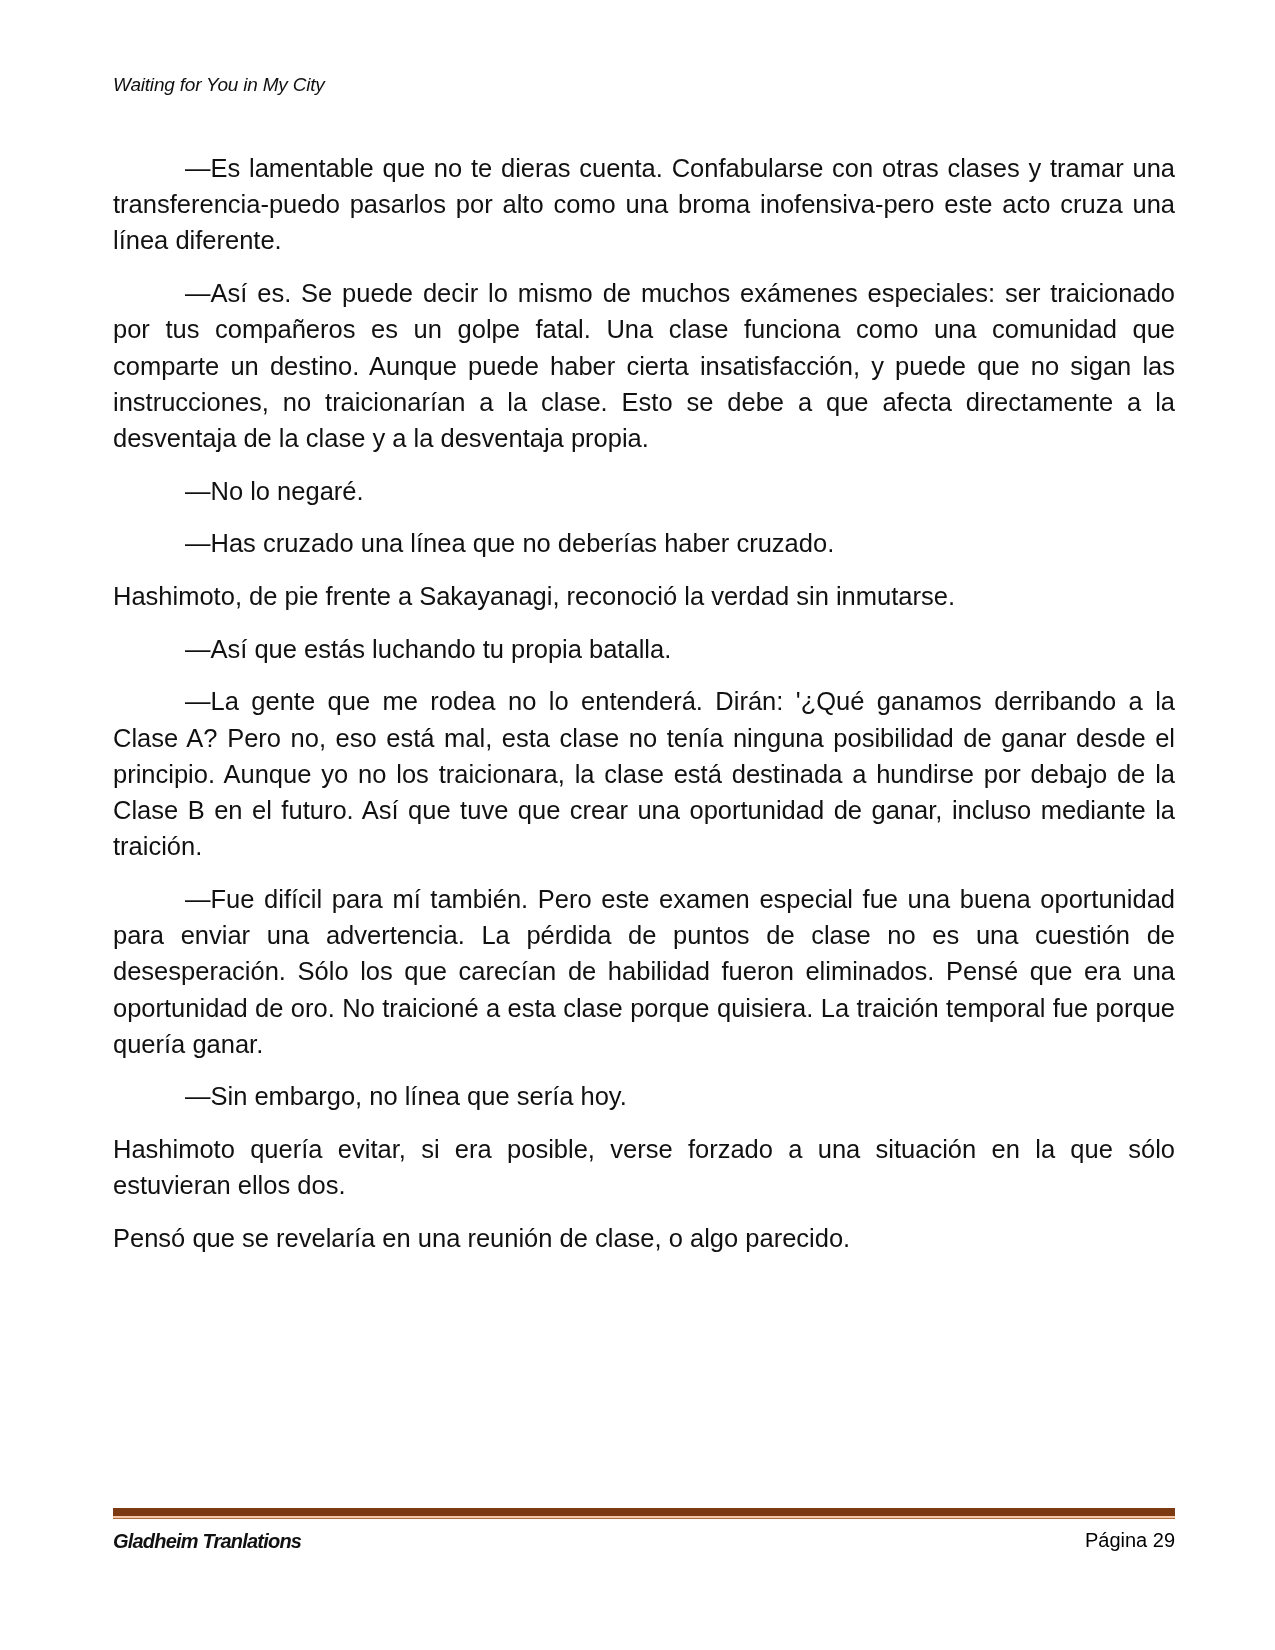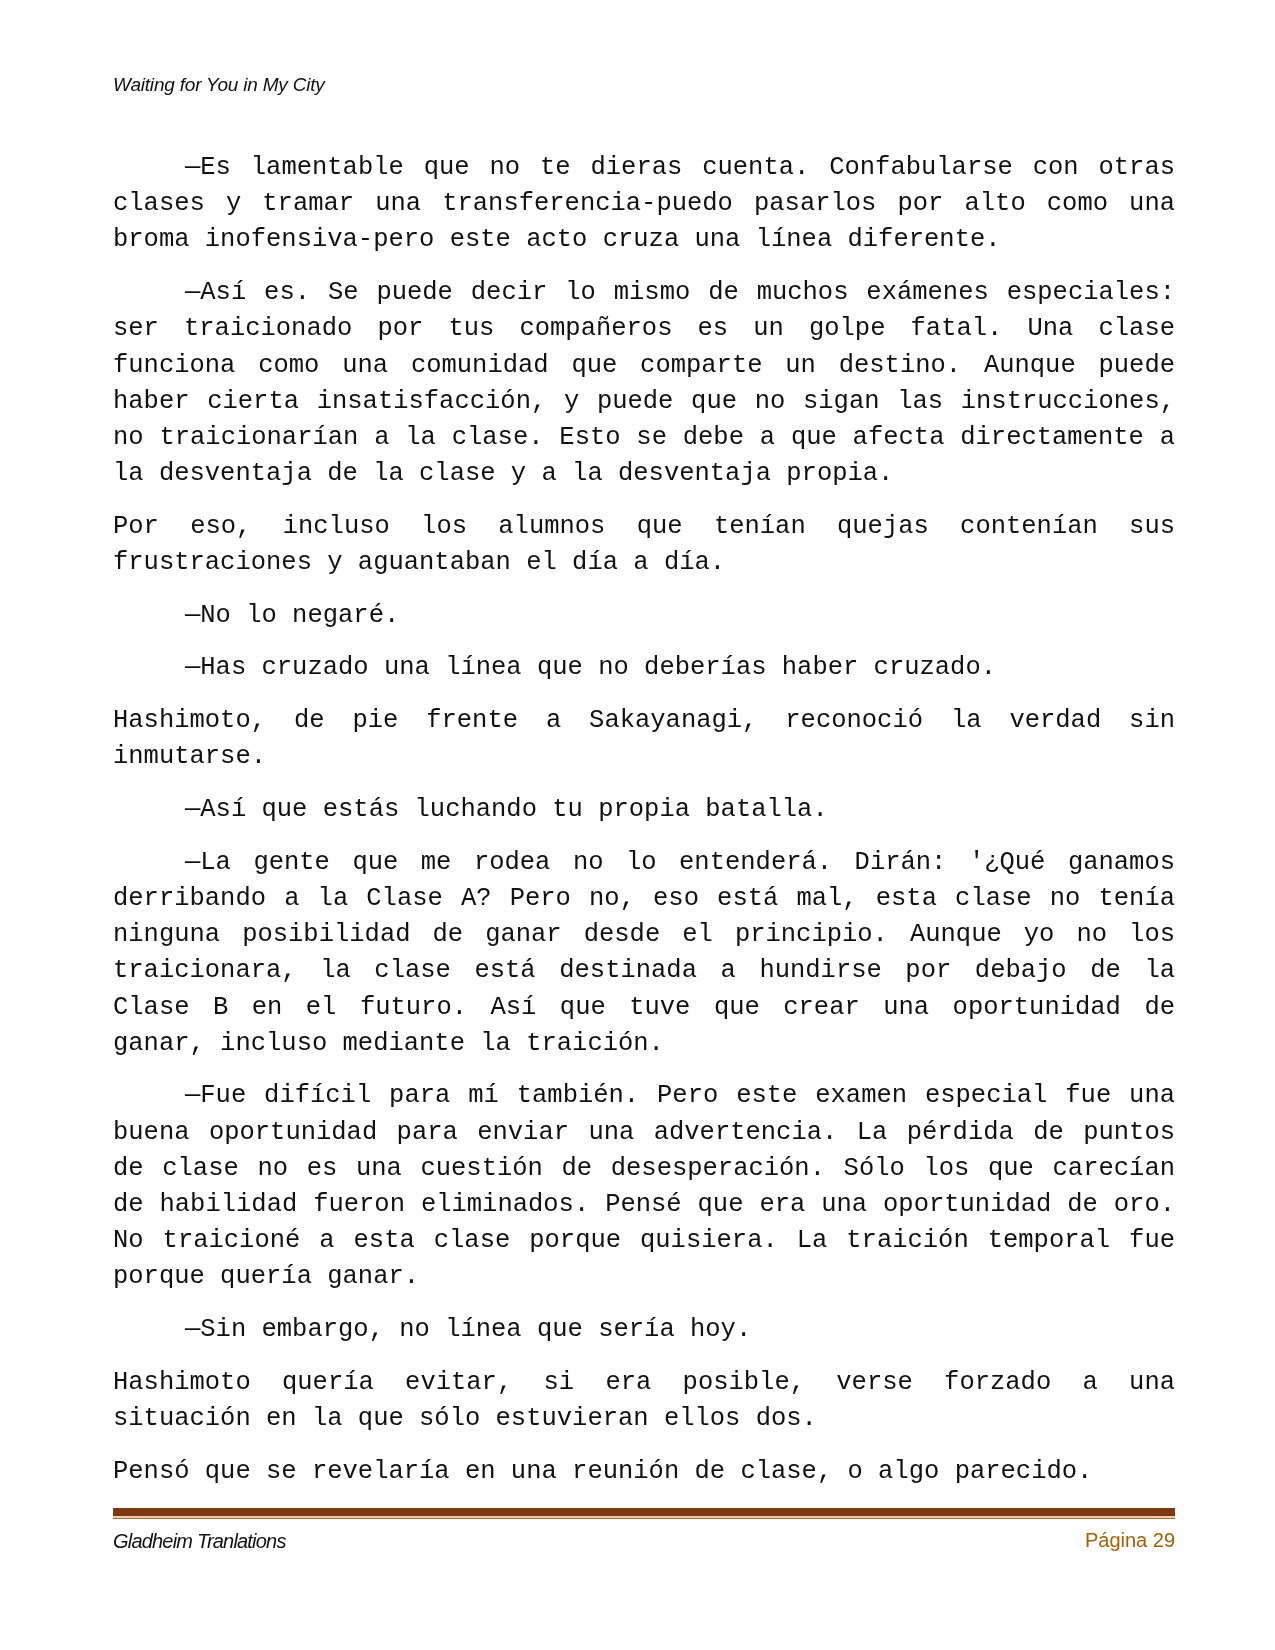--- a/index.html
+++ b/index.html
@@ -5,49 +5,48 @@
   html, body { margin: 0; padding: 0; background: #ffffff; }
   body { width: 1275px; height: 1650px; position: relative; overflow: hidden; }
   .page { position: absolute; left: 0; top: 0; width: 1275px; height: 1650px; background: #fff; }
   .running-header {
     position: absolute; left: 113px; top: 74px;
     font-family: "Liberation Sans", sans-serif; font-style: italic;
     font-size: 19px; color: #111; letter-spacing: -0.2px;
   }
   .body-text {
     position: absolute; left: 113px; top: 150px; width: 1062px;
-    font-family: Liberation Mono, monospace; font-size: 25.5px; line-height: 36.2px;
+    font-family: Liberation Sans, sans-serif; font-size: 25.5px; line-height: 36.2px;
     color: #111; text-align: justify;
   }
   .body-text p { margin: 0 0 16.5px 0; }
   .body-text p.indent { text-indent: 72px; }
   .footer-rule { position: absolute; left: 113px; top: 1508px; width: 1062px; }
   .footer-rule .thick { height: 8px; background: #7b3a12; }
   .footer-rule .gap { height: 2px; background: #f4c9a8; }
   .footer-rule .thin { height: 1px; background: #b06a3a; }
   .footer-left {
     position: absolute; left: 113px; top: 1530px;
-    font-family: "Liberation Sans", sans-serif; font-weight: normal; font-style: italic;
+    font-family: "Liberation Sans", sans-serif; font-weight: bold; font-style: italic;
     font-size: 20px; color: #111; letter-spacing: -0.8px;
   }
   .footer-right {
     position: absolute; right: 100px; top: 1529px;
-    font-family: "Liberation Sans", sans-serif; font-size: 20px; color: #a16207;
+    font-family: "Liberation Sans", sans-serif; font-size: 20px; color: #000000;
   }
 </style>
 </head>
 <body>
 
 <div class="page">
   <div class="running-header">Waiting for You in My City</div>
 
   <div class="body-text">
     <p class="indent">—Es lamentable que no te dieras cuenta. Confabularse con otras clases y tramar una transferencia-puedo pasarlos por alto como una broma inofensiva-pero este acto cruza una línea diferente.</p>
     <p class="indent">—Así es. Se puede decir lo mismo de muchos exámenes especiales: ser traicionado por tus compañeros es un golpe fatal. Una clase funciona como una comunidad que comparte un destino. Aunque puede haber cierta insatisfacción, y puede que no sigan las instrucciones, no traicionarían a la clase. Esto se debe a que afecta directamente a la desventaja de la clase y a la desventaja propia.</p>
-    <p>Por eso, incluso los alumnos que tenían quejas contenían sus frustraciones y aguantaban el día a día.</p>
     <p class="indent">—No lo negaré.</p>
     <p class="indent">—Has cruzado una línea que no deberías haber cruzado.</p>
     <p>Hashimoto, de pie frente a Sakayanagi, reconoció la verdad sin inmutarse.</p>
     <p class="indent">—Así que estás luchando tu propia batalla.</p>
     <p class="indent">—La gente que me rodea no lo entenderá. Dirán: '¿Qué ganamos derribando a la Clase A? Pero no, eso está mal, esta clase no tenía ninguna posibilidad de ganar desde el principio. Aunque yo no los traicionara, la clase está destinada a hundirse por debajo de la Clase B en el futuro. Así que tuve que crear una oportunidad de ganar, incluso mediante la traición.</p>
     <p class="indent">—Fue difícil para mí también. Pero este examen especial fue una buena oportunidad para enviar una advertencia. La pérdida de puntos de clase no es una cuestión de desesperación. Sólo los que carecían de habilidad fueron eliminados. Pensé que era una oportunidad de oro. No traicioné a esta clase porque quisiera. La traición temporal fue porque quería ganar.</p>
     <p class="indent">—Sin embargo, no línea que sería hoy.</p>
     <p>Hashimoto quería evitar, si era posible, verse forzado a una situación en la que sólo estuvieran ellos dos.</p>
     <p>Pensó que se revelaría en una reunión de clase, o algo parecido.</p>
   </div>

